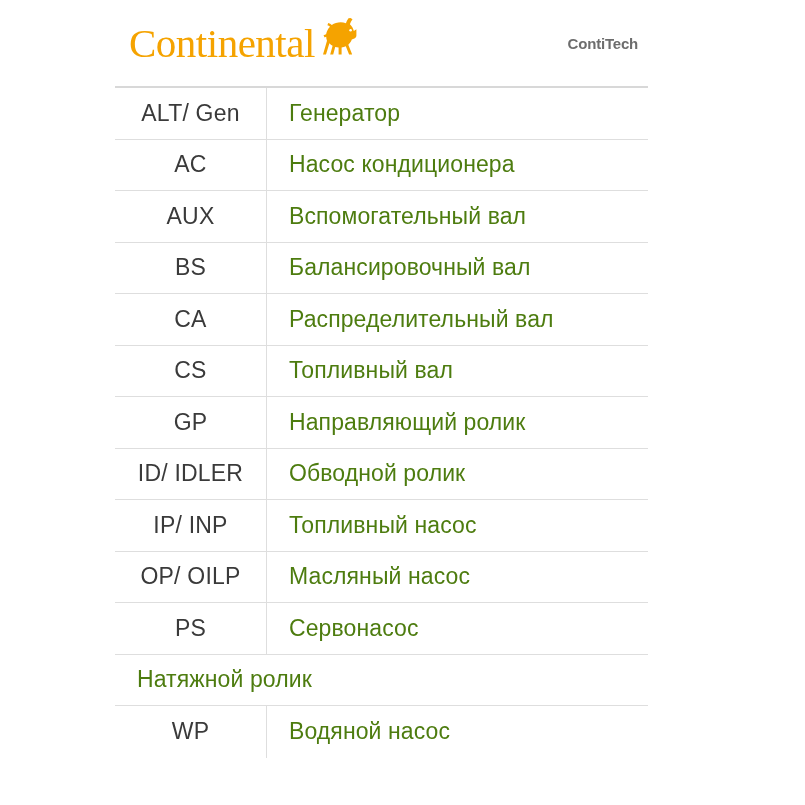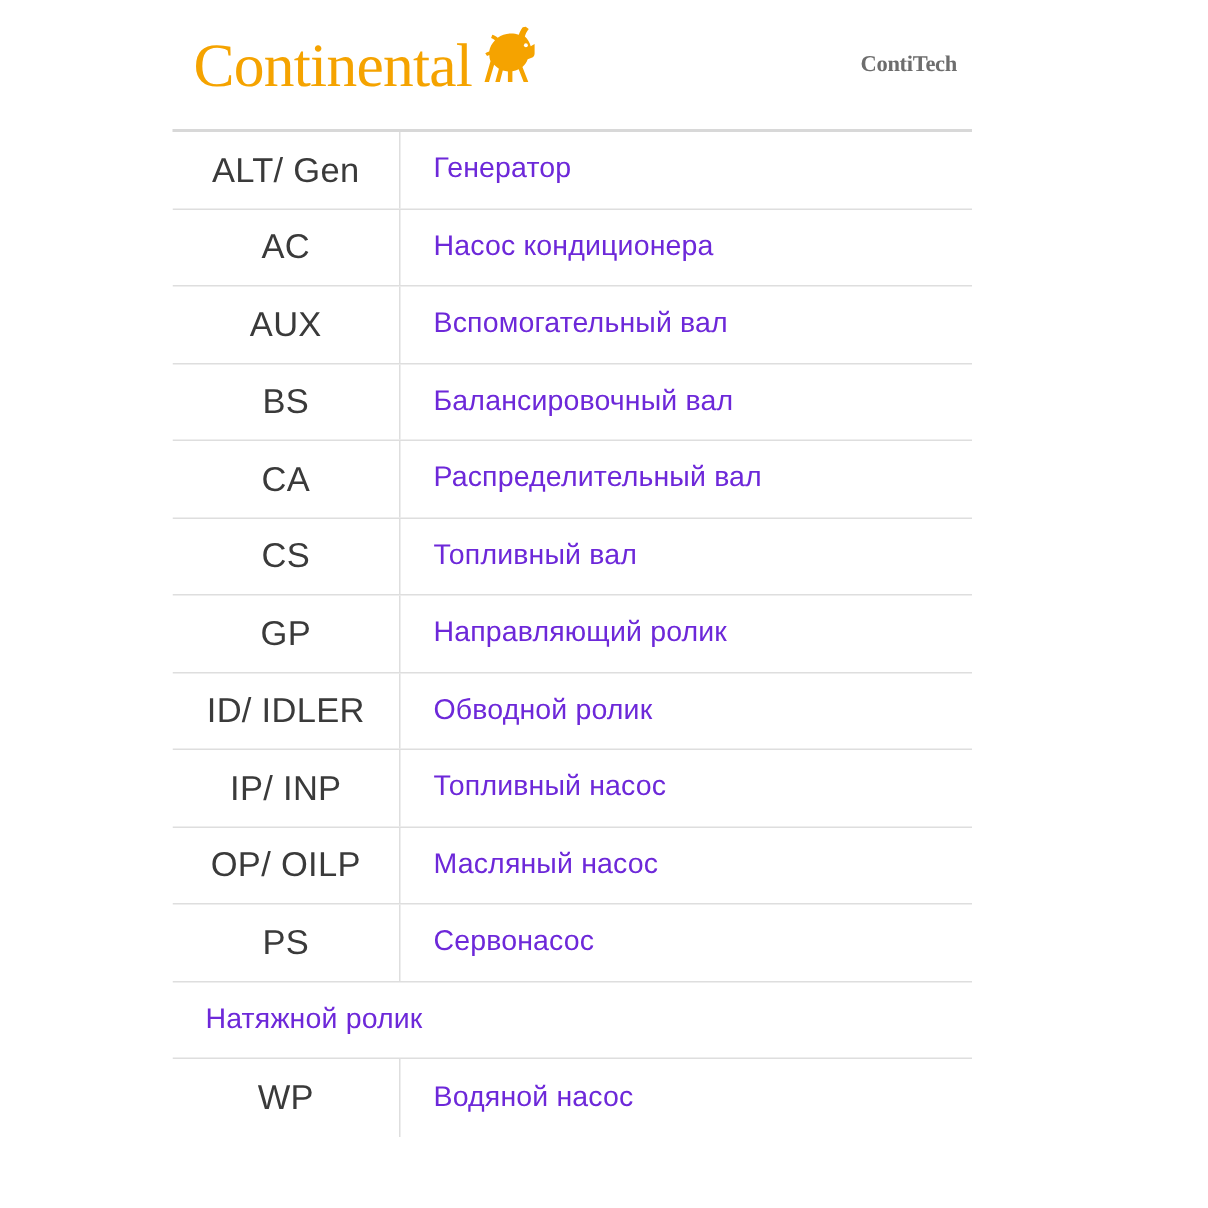--- a/index.html
+++ b/index.html
@@ -52,21 +52,21 @@
 
   .horse-logo {
     width: 40px;
     height: 48px;
     margin-left: 4px;
     position: relative;
     top: -3px;
   }
 
   .sub-brand {
-    font-family: Liberation Serif, serif;
+    font-family: Liberation Sans, sans-serif;
     font-size: 15px;
     font-weight: bold;
     color: #6d6d6d;
     padding-right: 10px;
     letter-spacing: -0.2px;
   }
 
   
   .table {
     margin: 0 115px;
@@ -97,22 +97,22 @@
     border-right: 1px solid #dedede;
     height: 100%;
     display: flex;
     align-items: center;
     justify-content: center;
   }
 
   .cell-desc {
     flex: 1;
     padding-left: 22px;
-    font-size: 19px;
-    color: #6d28d9;
+    font-size: 23px;
+    color: #4d7c0f;
     font-family: "Liberation Sans", sans-serif;
     letter-spacing: 0.1px;
     box-sizing: border-box;
     height: 100%;
     display: flex;
     align-items: center;
   }
 
   
   .gutter-left, .gutter-right {

